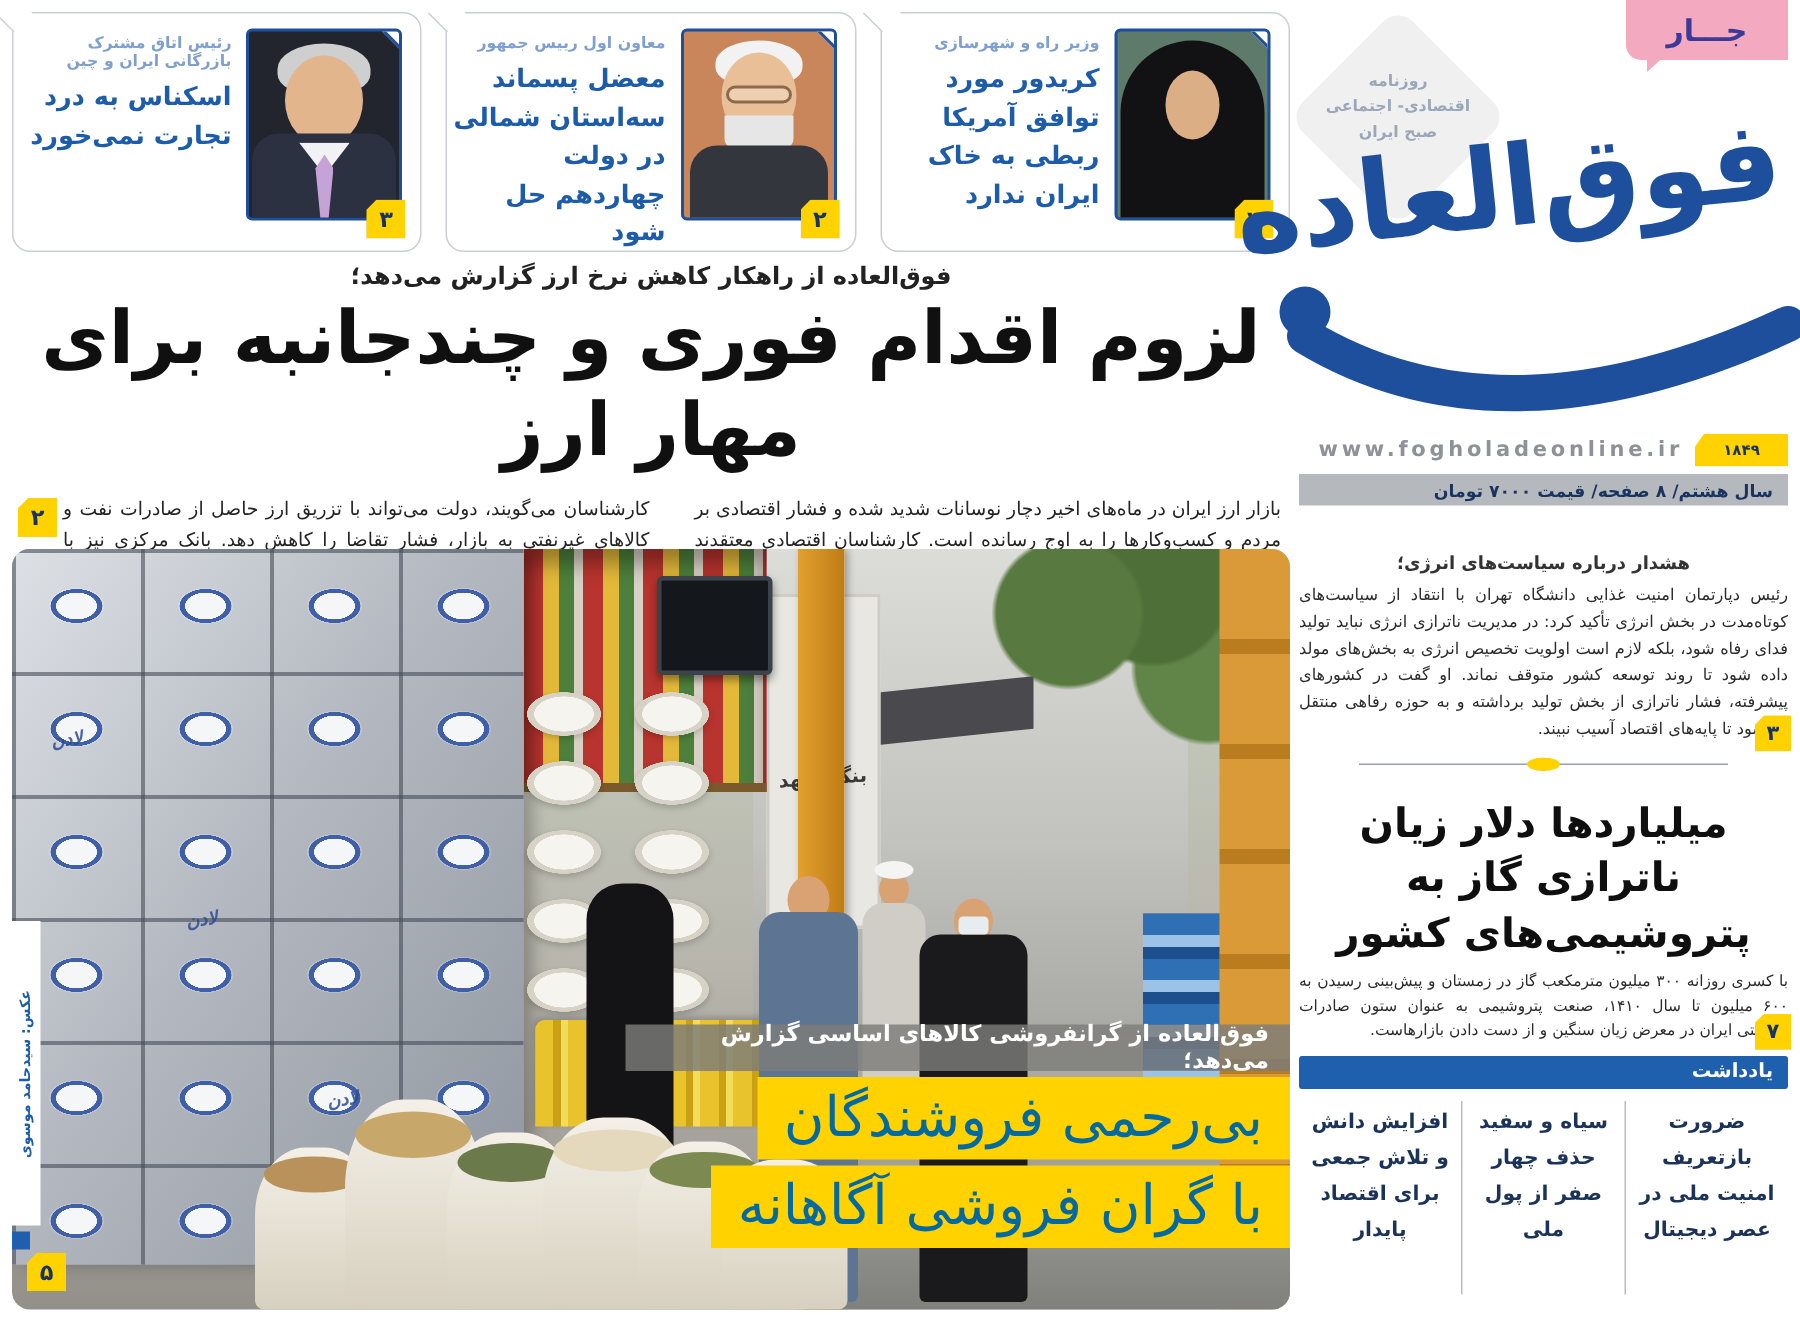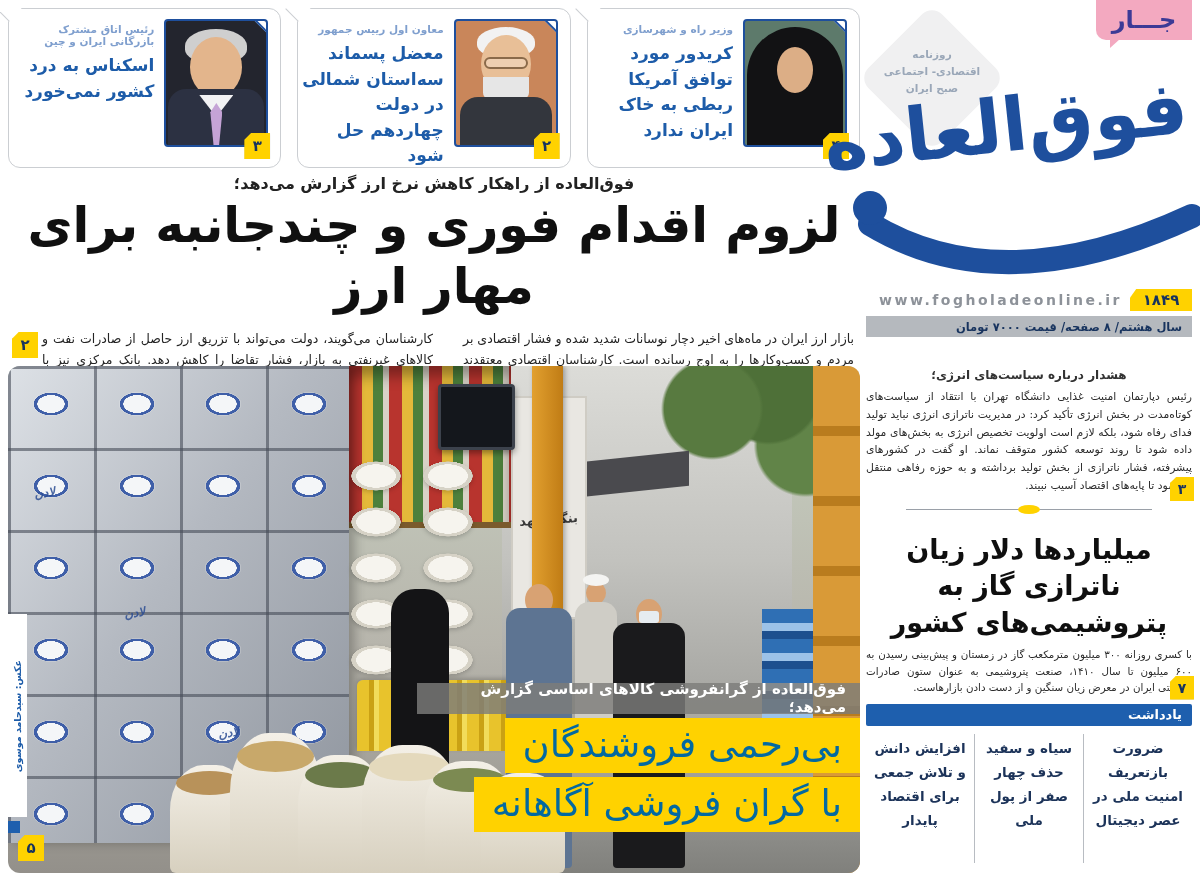--- a/index.html
+++ b/index.html
@@ -52,38 +52,38 @@
   .p-man2 .beard{position:absolute;left:50%;top:56px;transform:translateX(-50%);width:46px;height:26px;
     background:#e6e6e6;border-radius:0 0 40% 40%}
   .p-man2 .bd{top:76px;width:92px;height:60px;background:#33363d}
   .p-woman{background:#5d7a6b}
   .p-woman .chador{position:absolute;left:50%;top:6px;transform:translateX(-50%);width:96px;height:130px;
     background:#121214;border-radius:48px 48px 0 0}
   .p-woman .hd{top:26px;width:36px;height:46px;background:#dcae86}
 
   
   .masthead{position:absolute;left:866px;top:0;width:326px;height:364px}
-  .jar{position:absolute;right:0;top:0;width:96px;height:40px;background:#f3a9c0;
+  .jar{position:absolute;right:0;top:0;width:108px;height:40px;background:#f3a9c0;
     border-radius:0 0 0 10px;display:flex;align-items:center;justify-content:center;
-    color:#3c3a96;font-weight:bold;font-size:24px}
+    color:#3c3a96;font-weight:bold;font-size:20px}
   .jar::after{content:"";position:absolute;left:14px;bottom:-8px;border-style:solid;
     border-width:9px 10px 0 0;border-color:#f3a9c0 transparent transparent transparent}
   .diamond{position:absolute;left:14px;top:26px;width:104px;height:104px;background:#f0f0f1;
     transform:rotate(45deg);border-radius:14px}
   .tagline{position:absolute;left:14px;top:46px;width:104px;text-align:center;direction:rtl;
     color:#9aa7b8;font-size:10.5px;font-weight:bold;line-height:1.6}
   .logo-wrap{position:absolute;left:0;top:36px;width:326px;height:250px;overflow:visible}
   .logo-text{position:absolute;right:4px;top:44px;width:320px;text-align:center;direction:rtl;
     color:var(--brand-blue);font-size:74px;font-weight:bold;transform:rotate(-6deg);letter-spacing:-2px}
   .logo-swoosh{position:absolute;left:-14px;top:150px}
   .web-row{position:absolute;left:0;top:288px;width:326px;height:24px;display:flex;
     align-items:center;justify-content:flex-end;gap:8px}
   .site{color:#8d9299;font-size:14px;letter-spacing:2.5px;font-weight:bold}
   .issue-badge{display:flex;align-items:center;justify-content:center;width:62px;height:22px;
-    background:var(--yellow);color:var(--navy);font-weight:bold;font-size:15px;
+    background:var(--yellow);color:var(--navy);font-weight:bold;font-size:10px;
     clip-path:polygon(10% 0,100% 0,100% 100%,0 100%,0 40%)}
   .ribbon{position:relative;width:326px;height:21px;display:flex;align-items:center;
     direction:rtl;padding:0 10px;font-size:11.5px;font-weight:bold}
   .ribbon.gray{position:absolute;top:316px;background:var(--bar-gray);color:var(--navy)}
   .ribbon.blue{position:absolute;top:340px;background:var(--bar-blue);color:#fff}
   .ribbon::before{content:"";position:absolute;left:-5px;top:3px;width:8px;height:100%;
     background:rgba(0,0,0,.35);transform:skewY(-25deg);z-index:-1}
 
   
   .lead{position:absolute;left:8px;top:170px;width:852px;height:194px;text-align:center;direction:rtl}
@@ -214,21 +214,21 @@
       <div class="tbox-photo portrait p-man1">
         <i class="pcut"></i>
         <span class="hair"></span>
           <span class="hd"></span>
         <span class="bd"></span>
           <span class="shirt"></span>
         <span class="tie"></span>
       </div>
       <div class="tbox-text">
         <div class="kicker">رئیس اتاق مشترک بازرگانی ایران و چین</div>
-        <h3>اسکناس به درد کشور نمی‌خورد</h3>
+        <h3>اسکناس به درد تجارت نمی‌خورد</h3>
       </div>
       <span class="badge">۳</span>
     </article>
 
     <article class="tbox">
       <i class="cut"></i>
       <div class="tbox-photo portrait p-man2">
         <i class="pcut"></i>
         <span class="hair"></span>
           <span class="hd"></span>

